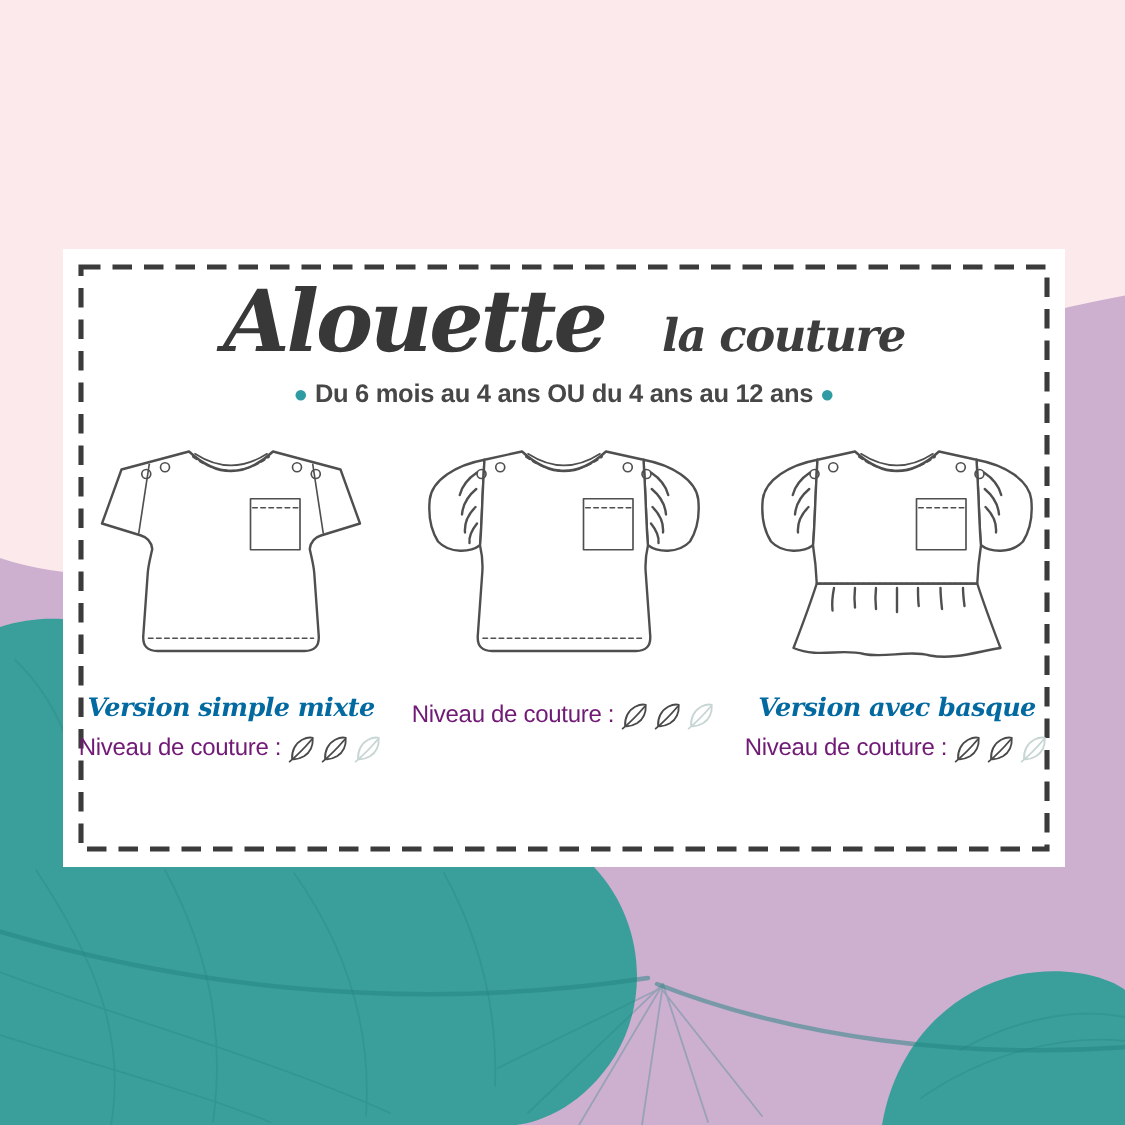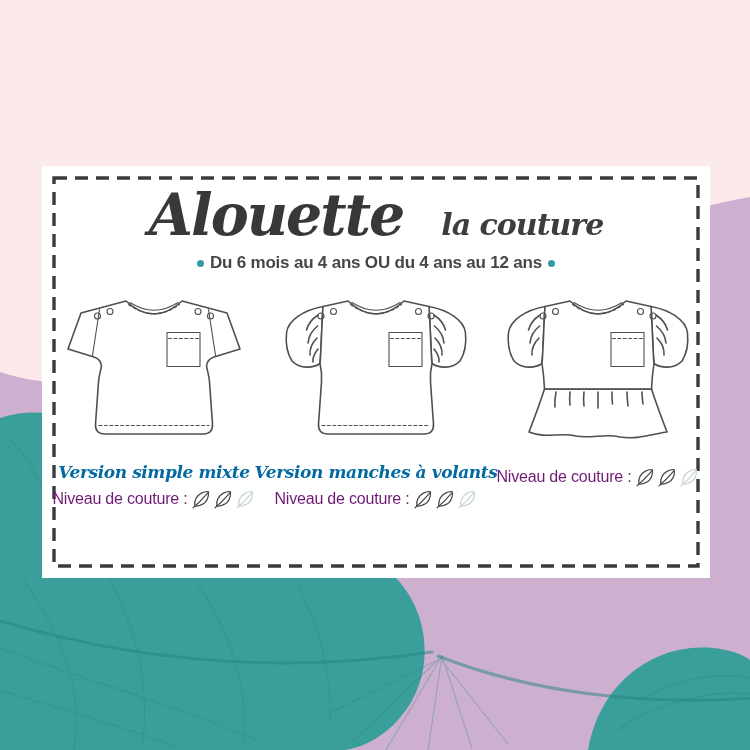--- a/index.html
+++ b/index.html
@@ -166,21 +166,20 @@
           <path class="thin" d="M76,17.5 Q100,33 124,17.5"></path>
           <path class="dash" d="M74.5,19.5 Q100,38 125.5,19.5"></path>
           <circle class="thin" cx="45" cy="31" r="3"></circle>
           <circle class="thin" cx="57.5" cy="26.5" r="3"></circle>
           <circle class="thin" cx="142.5" cy="26.5" r="3"></circle>
           <circle class="thin" cx="155" cy="31" r="3"></circle>
           <rect class="thin" x="113" y="47.5" width="33" height="34"></rect>
           <line class="dash" x1="114.5" y1="53.5" x2="144.5" y2="53.5"></line>
           <line class="dash" x1="46" y1="140.5" x2="154" y2="140.5"></line>
         </svg>
-        <span class="version-label">Version manches à volants</span>
         <div class="skill-row">
           <span class="skill-label">Niveau de couture :</span>
           <span class="leaves">
               <svg class="leaf filled" viewBox="0 0 24 24">
                 <g fill="none" stroke="currentColor" stroke-width="1.5" stroke-linecap="round" stroke-linejoin="round">
                   <path d="M4.5,20.5 C4,14 7,8 12.5,5 C16,3.2 19.5,3 21,3.5 C21.3,9.5 19.3,15 14,18.2 C10.5,20.2 7,20.8 4.5,20.5 Z"></path>
                   <path d="M2.5,22.5 C8,18 14,12 20,5"></path>
                 </g>
               </svg>
               <svg class="leaf filled" viewBox="0 0 24 24">
@@ -225,20 +224,21 @@
           </g>
           <path class="thin" d="M76,17.5 Q100,33 124,17.5"></path>
           <path class="dash" d="M74.5,19.5 Q100,38 125.5,19.5"></path>
           <circle class="thin" cx="45" cy="31" r="3"></circle>
           <circle class="thin" cx="57.5" cy="26.5" r="3"></circle>
           <circle class="thin" cx="142.5" cy="26.5" r="3"></circle>
           <circle class="thin" cx="155" cy="31" r="3"></circle>
           <rect class="thin" x="113" y="47.5" width="33" height="34"></rect>
           <line class="dash" x1="114.5" y1="53.5" x2="144.5" y2="53.5"></line>
         </svg>
+        <span class="version-label">Version avec basque</span>
         <div class="skill-row">
           <span class="skill-label">Niveau de couture :</span>
           <span class="leaves">
               <svg class="leaf filled" viewBox="0 0 24 24">
                 <g fill="none" stroke="currentColor" stroke-width="1.5" stroke-linecap="round" stroke-linejoin="round">
                   <path d="M4.5,20.5 C4,14 7,8 12.5,5 C16,3.2 19.5,3 21,3.5 C21.3,9.5 19.3,15 14,18.2 C10.5,20.2 7,20.8 4.5,20.5 Z"></path>
                   <path d="M2.5,22.5 C8,18 14,12 20,5"></path>
                 </g>
               </svg>
               <svg class="leaf filled" viewBox="0 0 24 24">

